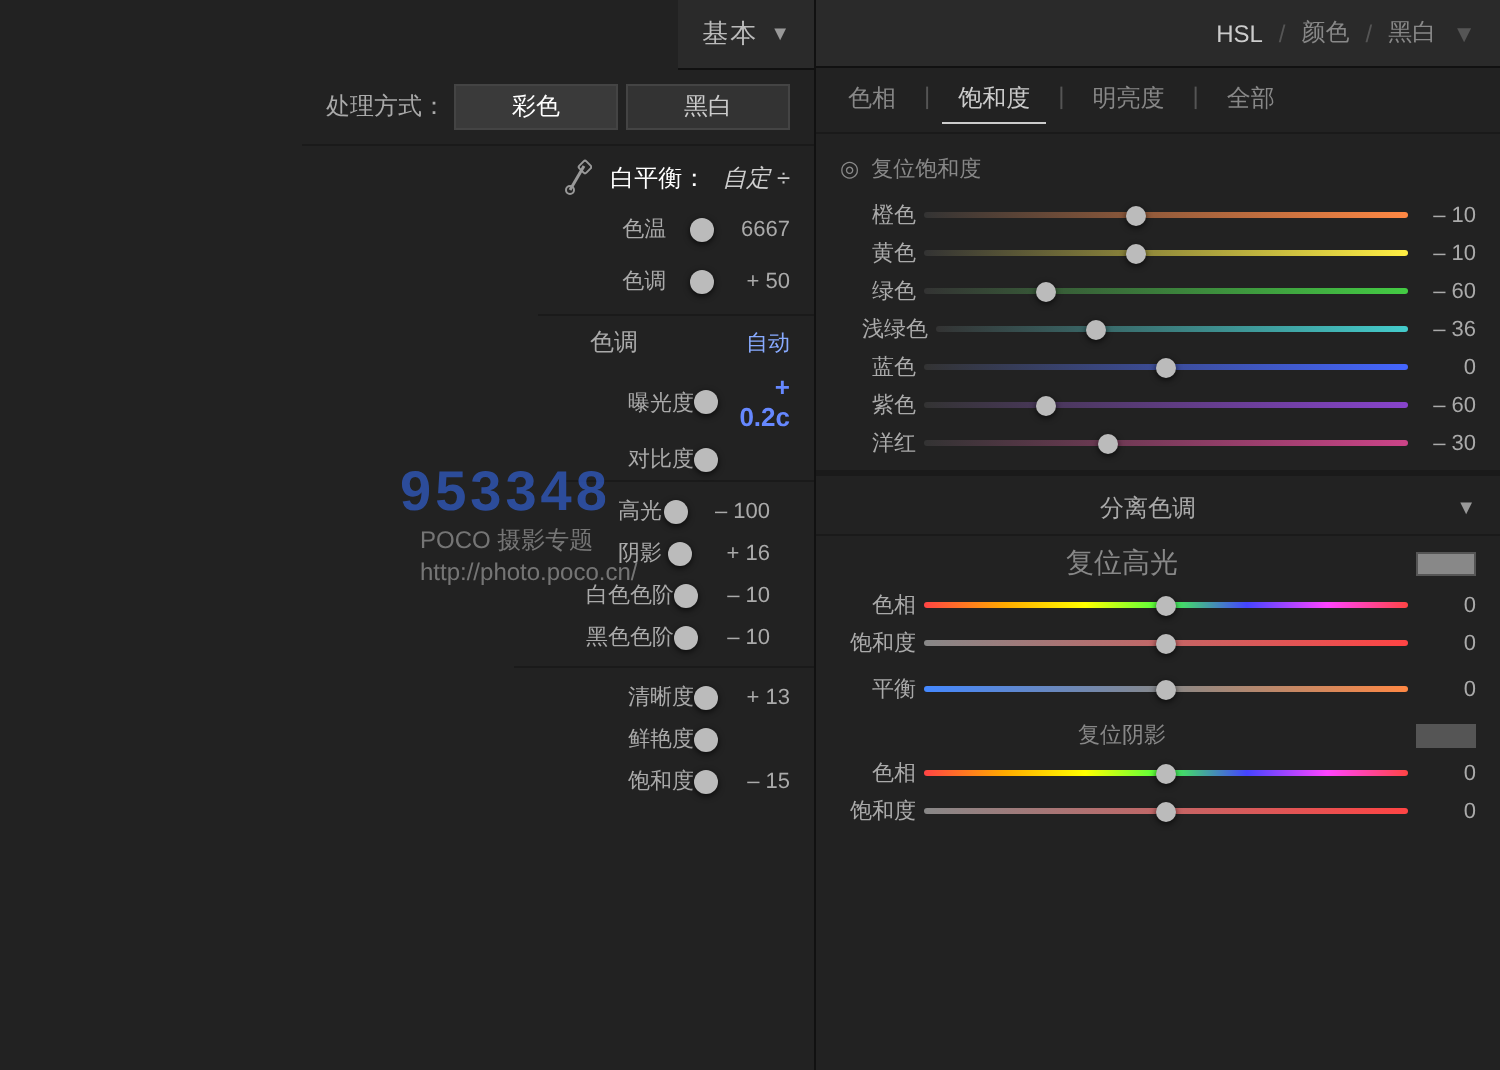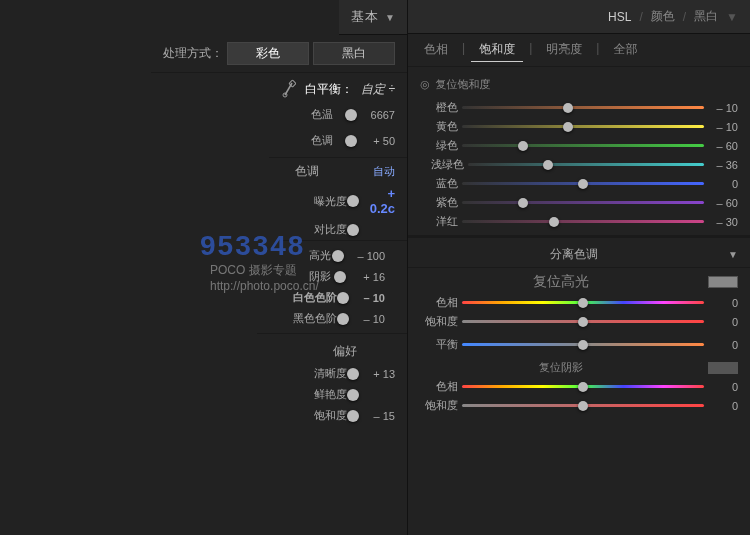--- a/index.html
+++ b/index.html
@@ -433,41 +433,38 @@
     </div>
 
     <div class="slider-row" style="padding: 3px 12px;">
       <span class="slider-label">阴影</span>
       <div class="slider-track track-shadow">
         <div class="slider-thumb" style="left:55%"></div>
       </div>
       <span class="slider-value">+ 16</span>
     </div>
 
-    <div class="slider-row" style="padding: 3px 12px; font-weight: bold;">
+    <div class="slider-row" style="padding: 3px 12px;">
       <span class="slider-label" style="width:58px;">白色色阶</span>
       <div class="slider-track track-white">
         <div class="slider-thumb" style="left:48%"></div>
       </div>
       <span class="slider-value">– 10</span>
     </div>
 
     <div class="slider-row" style="padding: 3px 12px;">
       <span class="slider-label" style="width:58px;">黑色色阶</span>
       <div class="slider-track track-black">
         <div class="slider-thumb" style="left:45%"></div>
       </div>
       <span class="slider-value">– 10</span>
     </div>
   </div>
 
   <div style="padding: 4px 0;">
-    <div class="section-title-row">
-      <span class="section-title">偏好</span>
-    </div>
 
     <div class="slider-row" style="padding: 3px 12px;">
       <span class="slider-label">清晰度</span>
       <div class="slider-track track-clarity">
         <div class="slider-thumb" style="left:58%"></div>
       </div>
       <span class="slider-value">+ 13</span>
     </div>
 
     <div class="slider-row" style="padding: 3px 12px;">

